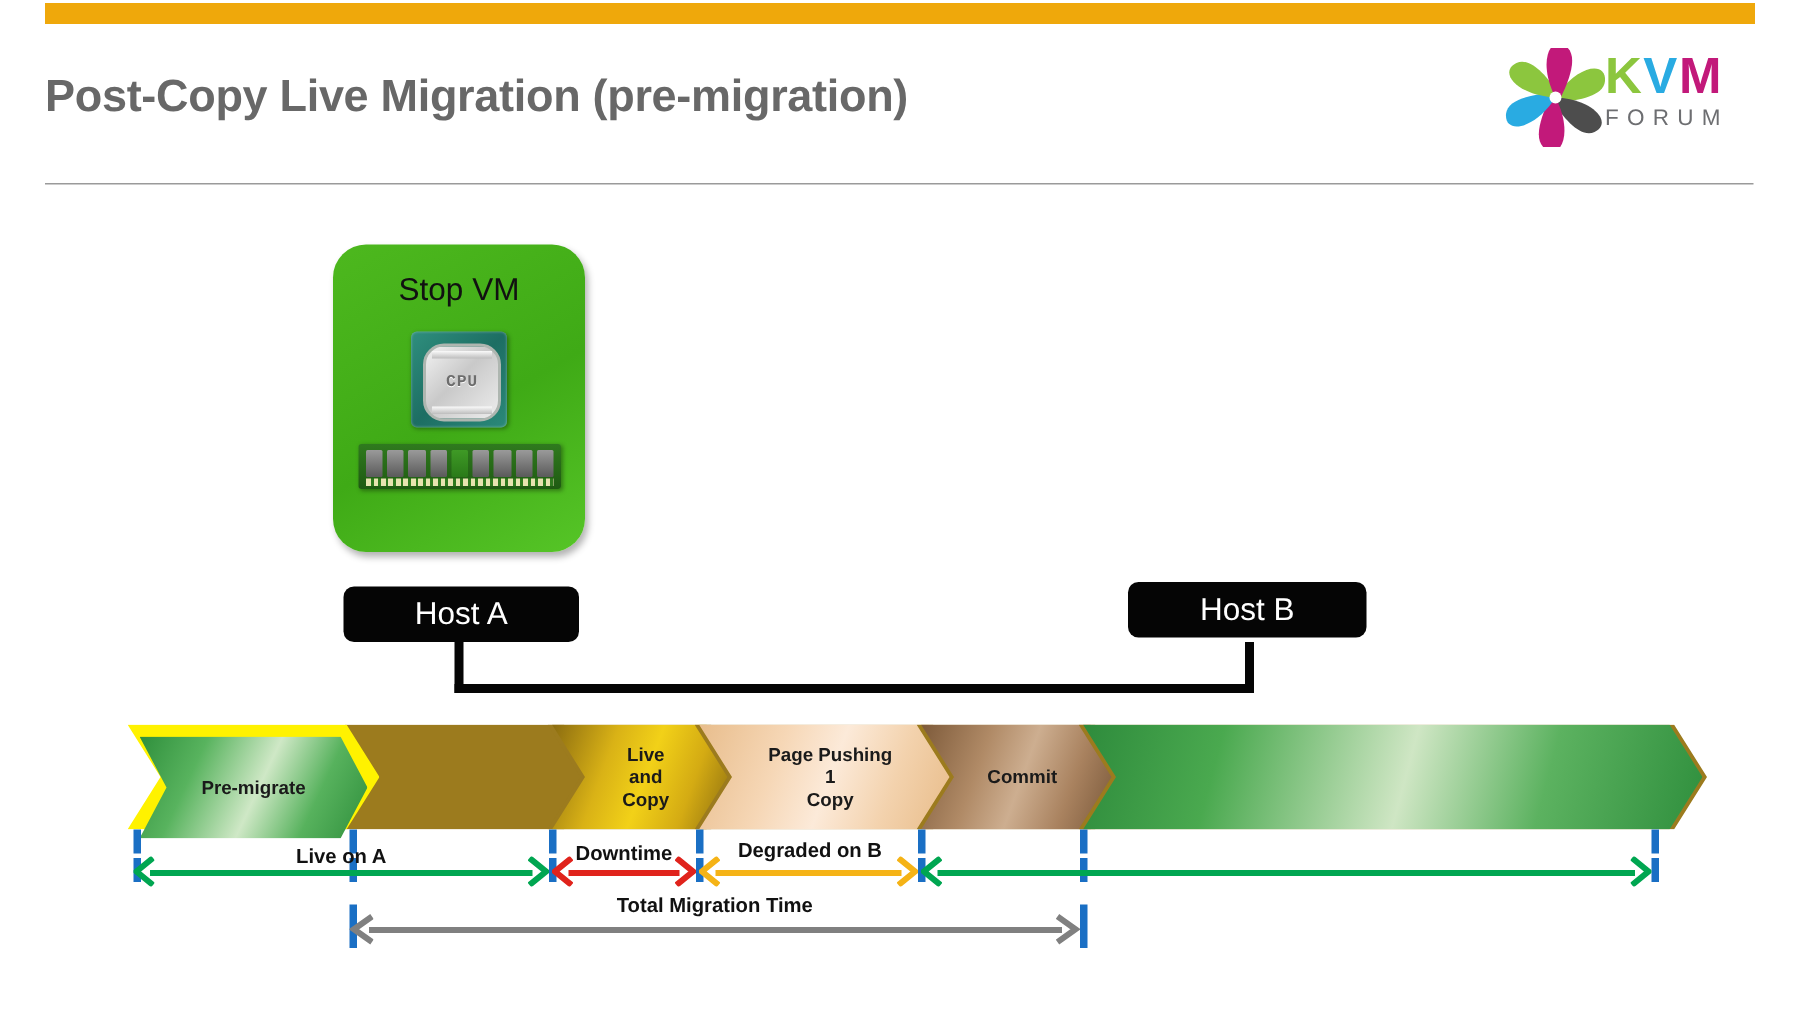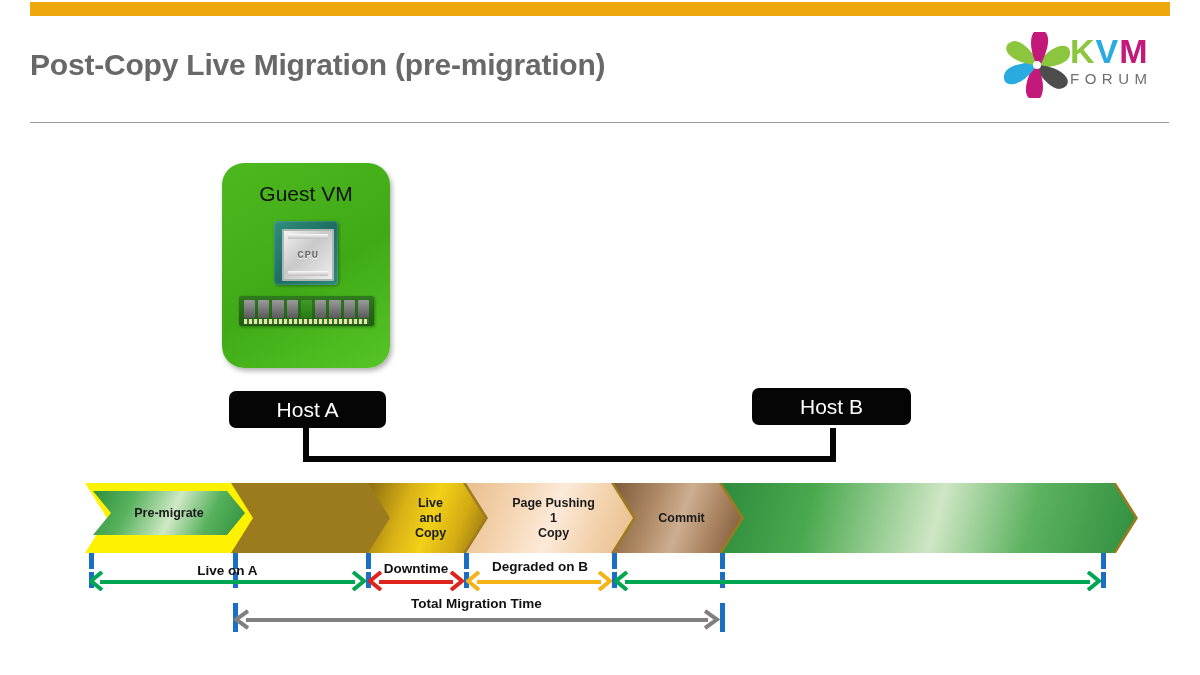--- a/index.html
+++ b/index.html
@@ -54,21 +54,21 @@
   }
   .cpu-chip{
     position:absolute;left:52px;top:58px;width:64px;height:64px;
     background:linear-gradient(135deg,#2f8f7e 0%,#1d6e63 50%,#2b8a7a 100%);
     border-radius:4px;
     box-shadow:inset 0 0 2px rgba(255,255,255,.4),1px 1px 3px rgba(0,0,0,.35);
   }
   .cpu-inner{
     position:absolute;left:8px;top:8px;width:48px;height:48px;
     background:linear-gradient(135deg,#f2f2f2 0%,#c9c9c9 45%,#ededed 100%);
-    border:2px solid #aeb6b0;border-radius:1px;
+    border:2px solid #aeb6b0;border-radius:14px;
     display:flex;align-items:center;justify-content:center;
   }
   .cpu-inner::before,.cpu-inner::after{
     content:"";position:absolute;left:4px;right:4px;height:5px;
     background:linear-gradient(#fafafa,#bdbdbd);
   }
   .cpu-inner::before{top:3px;}
   .cpu-inner::after{bottom:3px;}
   .cpu-text{
     position:relative;z-index:2;font-size:11px;font-weight:bold;
@@ -116,21 +116,21 @@
   .chev-border{
     position:absolute;top:0;height:70px;
     clip-path:polygon(0 0, calc(100% - 22px) 0, 100% 50%, calc(100% - 22px) 100%, 0 100%, 22px 50%);
     background:#9c7b1e;
   }
   .c-pre-hl{
     position:absolute;left:0;top:0;width:168px;height:70px;background:#fff200;
     clip-path:polygon(0 0, calc(100% - 22px) 0, 100% 50%, calc(100% - 22px) 100%, 0 100%, 22px 50%);
   }
   .c-pre{
-    left:8px;width:152px;height:44px;top:8px;
+    left:8px;width:152px;height:68px;top:8px;
     background:linear-gradient(115deg,#2f8f3c 0%,#58b35e 25%,#cfe8c6 52%,#57b25d 75%,#2f8f3c 100%);
     clip-path:polygon(0 0, calc(100% - 18px) 0, 100% 50%, calc(100% - 18px) 100%, 0 100%, 18px 50%);
   }
   .c-res{left:148px;width:162px;
     background:linear-gradient(110deg,#7d5a3a 0%,#b08a66 30%,#cdae90 50%,#a9825f 72%,#6f4f32 100%);}
   .c-stop{left:283px;width:125px;
     background:linear-gradient(110deg,#8a6b10 0%,#d9b216 30%,#f2d118 50%,#d4ab13 72%,#7d6110 100%);}
   .c-page{left:381px;width:175px;
     background:linear-gradient(110deg,#e8bd8c 0%,#f6d7b6 30%,#fcead9 50%,#f3d2ad 72%,#e6b883 100%);}
   .c-commit{left:529px;width:135px;
@@ -194,21 +194,21 @@
         <circle cx="0" cy="0" r="4" fill="#ffffff"></circle>
       </g>
     </svg>
     <div class="logo-text">
       <div class="logo-kvm"><span class="k">K</span><span class="v">V</span><span class="m">M</span></div>
       <div class="logo-forum">FORUM</div>
     </div>
   </div>
 
   <div class="guest-vm">
-    <div class="guest-vm-label">Guest VM</div>
+    <div class="guest-vm-label">Stop VM</div>
     <div class="cpu-chip">
       <div class="cpu-inner">
         <span class="cpu-text">CPU</span>
       </div>
     </div>
     <div class="ram">
       <div class="ram-chips">
         <i></i>
         <i></i>
         <i></i>

